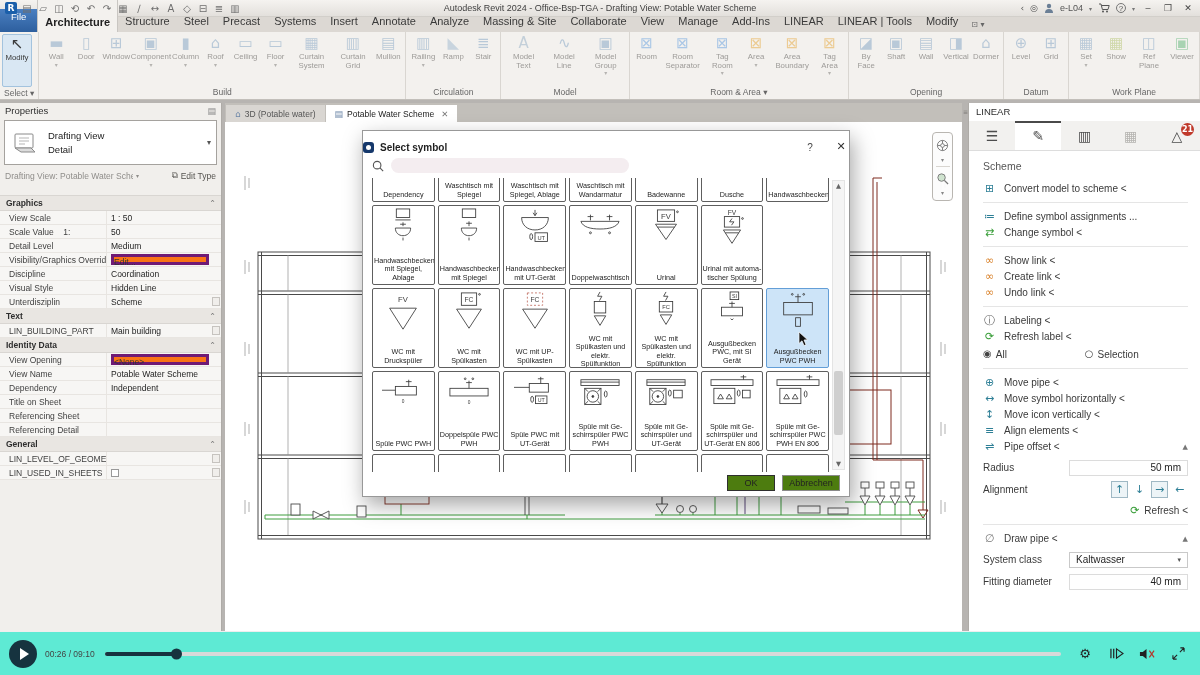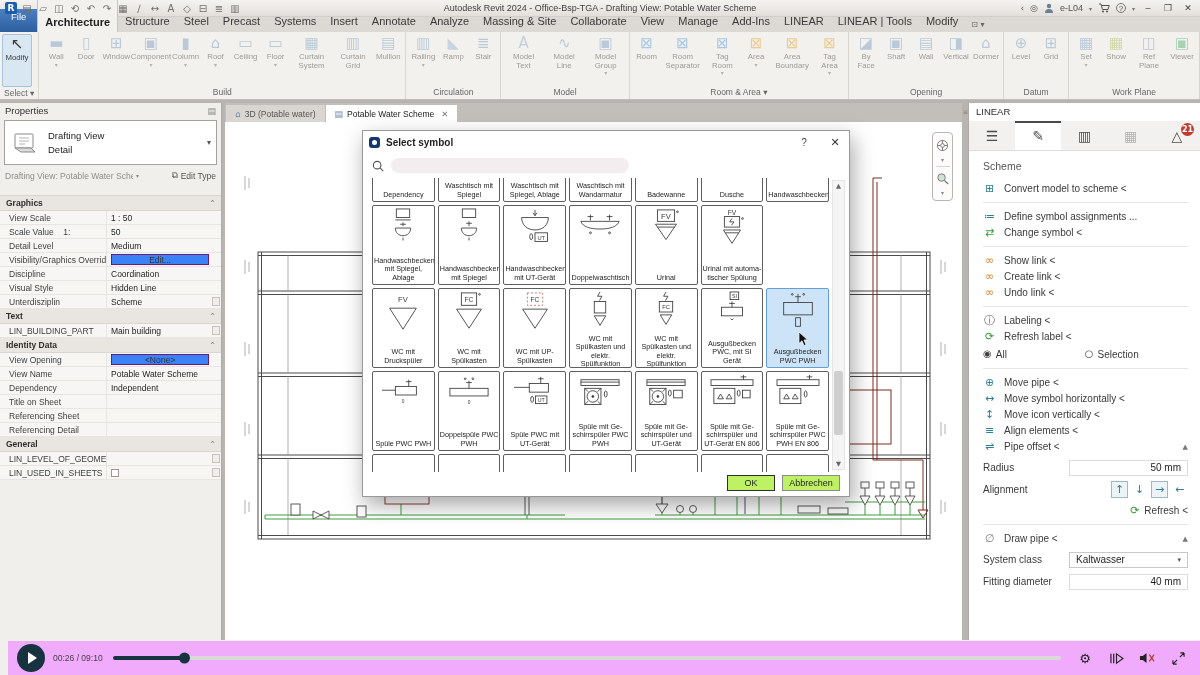--- a/index.html
+++ b/index.html
@@ -46,59 +46,59 @@
   .ticon{width:34px;height:37px;margin-left:3px;display:flex;align-items:center;justify-content:center}
   .filter{display:flex;align-items:center;height:17px;padding:0 5px;font-size:8.5px;color:#8f8d8a;gap:3px}
   .filter .fx{overflow:hidden;white-space:nowrap;max-width:128px}
   .filter .etb{margin-left:auto;display:flex;gap:3px;color:#55534f;align-items:center;white-space:nowrap}
   .pgrid{margin-top:11px;border-top:1px solid #d9d6d2;background:#f7f6f4}
   .psec{height:15px;background:#e9e6e2;display:flex;align-items:center;padding:0 6px;font-weight:bold;font-size:8.5px;color:#2e2e2e;border-bottom:1px solid #d9d6d2;position:relative}
   .psec .chev{position:absolute;right:5px;color:#777;font-weight:normal;font-size:8px}
   .prow{height:14px;display:flex;align-items:center;font-size:8.5px;border-bottom:1px solid #e8e5e1;position:relative;background:#f7f6f4}
   .prow .pl{width:106px;padding-left:9px;color:#3f3f3f;white-space:pre;overflow:hidden}
   .prow .pv{flex:1;padding:0 12px 0 4px;color:#1d1d1d;border-left:1px solid #e8e5e1;height:100%;display:flex;align-items:center;white-space:nowrap;overflow:hidden}
-  .btnv{border:1px solid #701a75;background:#3b82f6;width:100%;text-align:center;height:11px;line-height:10px;font-size:8.5px;color:#333}
+  .btnv{border:3px solid #701a75;background:#f97316;width:100%;text-align:left;height:11px;line-height:10px;font-size:8.5px;color:#333}
   .cbx{width:8px;height:8px;border:1px solid #999;background:#fff}
   .edge{position:absolute;right:1px;top:2px;width:8px;height:9px;border:1px solid #c6c3bf;background:#f0eeeb}
 
   
   .canvas{position:absolute;top:103px;left:225px;width:737px;bottom:0;background:#c2bfba}
   .vtabs{height:19px;display:flex;align-items:flex-end;gap:1px;padding-left:1px}
   .vtab{height:17px;display:flex;align-items:center;padding:0 9px;font-size:8.5px;background:#d9d6d2;color:#555;gap:4px;white-space:nowrap}
   .vtab.active{background:#fff;color:#222}
   .vtab .vic{font-size:9px;color:#6d87a8}
   .vtab .vx{color:#777;margin-left:3px}
   .cnv{position:absolute;top:19px;left:0;right:0;bottom:0;background:#fff;overflow:hidden}
   .navbar{position:absolute;top:10px;right:9px;width:21px;background:rgba(252,252,252,.95);border:1px solid #b9b6b1;border-radius:4px;display:flex;flex-direction:column;align-items:center;padding:4px 0;gap:3px;z-index:5}
   .navbar .nv{height:16px;display:flex;align-items:center;justify-content:center;width:100%}
   .navbar .sep{width:14px;height:1px;background:#d8d5d0}
   .navbar .dd{font-size:6px;color:#888}
 
   
   .dialog{position:absolute;left:362px;top:130px;width:488px;height:367px;background:#fff;border:1px solid #989898;box-shadow:3px 8px 20px rgba(0,0,0,.35);z-index:40}
-  .dlg-title{height:22px;display:flex;align-items:center;padding:0 6px;gap:6px;font-size:10px;font-weight:bold;color:#1f1f1f}
+  .dlg-title{height:22px;display:flex;align-items:flex-end;padding:0 0;gap:6px;font-size:10px;font-weight:bold;color:#1f1f1f}
   .dlg-logo{width:11px;height:11px;border-radius:3px;background:#15386b;display:flex;align-items:center;justify-content:center}
   .dlg-logo i{width:5px;height:5px;border-radius:50%;background:#fff;display:block}
   .dlg-help{margin-left:auto;color:#444;font-weight:normal;width:14px;text-align:center}
   .dlg-close{color:#333;font-weight:normal;font-size:11px;width:16px;text-align:center;margin-left:10px}
   .dlg-search{height:25px;display:flex;align-items:center;padding:0 9px;gap:7px}
   .sbox{width:238px;height:15px;background:#f4edf0;border-radius:8px;border:none;outline:none;font-size:9px;padding:0 8px}
   .dlg-gridwrap{position:relative;height:294px;overflow:hidden;margin:0 20px 0 9px}
   .dlg-grid{position:absolute;top:-56px;left:0;right:0;display:flex;flex-direction:column;gap:3px}
   .drow{display:grid;grid-template-columns:repeat(7,1fr);gap:3px;height:80px;flex:none}
   .tile{border:1px solid #5e5e5e;border-radius:2px;background:#fff;display:flex;flex-direction:column;align-items:center;position:relative;overflow:hidden}
   .tile svg{margin-top:2px;flex:none}
   .tile .tl{font-size:7.2px;line-height:1.18;text-align:center;color:#1c1c1c;padding:0 1px;margin-top:auto;margin-bottom:2px;width:100%}
   .tile.sel{background:#cde4f8;border-color:#639ed7}
   .curs{position:absolute;left:50%;top:52%;z-index:3}
   .dlg-scroll{position:absolute;right:4px;top:49px;width:13px;height:290px;background:#f5f5f5;border:1px solid #e4e4e4;display:flex;flex-direction:column;align-items:center;justify-content:space-between;padding:1px 0}
   .dlg-scroll .sa{font-size:6.5px;color:#666}
   .sthumb{position:absolute;left:1px;right:1px;top:66%;height:64px;background:#cfcfcf;border-radius:2px}
   .dlg-foot{position:absolute;bottom:0;left:0;right:0;height:25px;display:flex;justify-content:flex-end;gap:7px;padding:4px 9px}
-  .dbtn{width:50px;height:16px;border:1px solid #8a8a8a;background:#bef264;font-size:9px;line-height:14px;color:#222}
+  .dbtn{width:50px;height:16px;border:1px solid #8a8a8a;background:#4d7c0f;font-size:9px;line-height:14px;color:#222}
   .dbtn.primary{border:1px solid #2f2f2f;width:48px}
   .dbtn.wide{width:58px}
 
   
   .linear{position:absolute;top:103px;left:968px;width:232px;bottom:0;background:#fff;border-left:1px solid #aeaba7}
   .lin-hdr{height:16px;font-size:9.5px;color:#2e2e2e;padding:3px 7px 0}
   .lin-tabs{height:30px;display:flex;border-bottom:1px solid #ddd;background:#f2f1ef;margin-top:2px}
   .ltab{flex:1;display:flex;align-items:center;justify-content:center;font-size:14px;color:#4d4d4d;position:relative}
   .ltab.active{background:#fff;box-shadow:inset 0 2px 0 #4a4a4a}
   .ltab.dim{color:#b5b3b0}
@@ -117,21 +117,21 @@
   .finput{flex:1;height:16px;border:1px solid #dcdcdc;display:flex;align-items:center;justify-content:flex-end;padding:0 6px;color:#1e1e1e;background:#fff}
   .fselect{flex:1;height:16px;border:1px solid #c9c9c9;display:flex;align-items:center;padding:0 6px;color:#1e1e1e;background:#fff}
   .fselect .sv{margin-left:auto;font-size:7px;color:#555}
   .alnbtns{margin-left:auto;display:flex;gap:3px}
   .abtn{width:17px;height:17px;display:flex;align-items:center;justify-content:center;color:#2e7f96;font-size:11px;border:1px solid transparent;background:transparent}
   .abtn.sel{border:1px solid #9fb8c4;background:#edf4f7}
   .lrefresh{display:flex;justify-content:flex-end;align-items:center;gap:5px;margin:3px 0 2px;color:#3a3a3a;height:15px}
   .lrefresh .lic{color:#3a9e3a;font-size:11px}
 
   
-  .player{position:absolute;left:8px;right:0;bottom:0;height:35px;background:#f0abfc;z-index:90;display:flex;align-items:center;border-top:1px solid #eee}
+  .player{position:absolute;left:0;right:0;bottom:0;height:44px;background:#5eead4;z-index:90;display:flex;align-items:center;border-top:1px solid #eee}
   .playbtn{width:28px;height:28px;border-radius:50%;background:#16333f;margin-left:9px;display:flex;align-items:center;justify-content:center;flex:none}
   .playbtn .tri{width:0;height:0;border-left:9px solid #fff;border-top:6px solid transparent;border-bottom:6px solid transparent;margin-left:2px}
   .ptime{font-size:8.5px;color:#444;margin:0 10px 0 8px;white-space:nowrap}
   .ptrack{flex:1;height:4px;background:#d9d9d9;border-radius:2px;position:relative;margin-right:16px}
   .pfill{position:absolute;left:0;top:0;bottom:0;background:#16333f;border-radius:2px}
   .pknob{position:absolute;top:50%;width:11px;height:11px;border-radius:50%;background:#16333f;transform:translate(-5px,-50%)}
   .picons{display:flex;align-items:center;gap:15px;margin-right:14px;color:#222}
   .picon{width:16px;height:16px;display:flex;align-items:center;justify-content:center;font-size:13px}
 
   .divstrip{position:absolute;top:103px;left:962px;width:6px;bottom:0;background:#b7b4b1}

